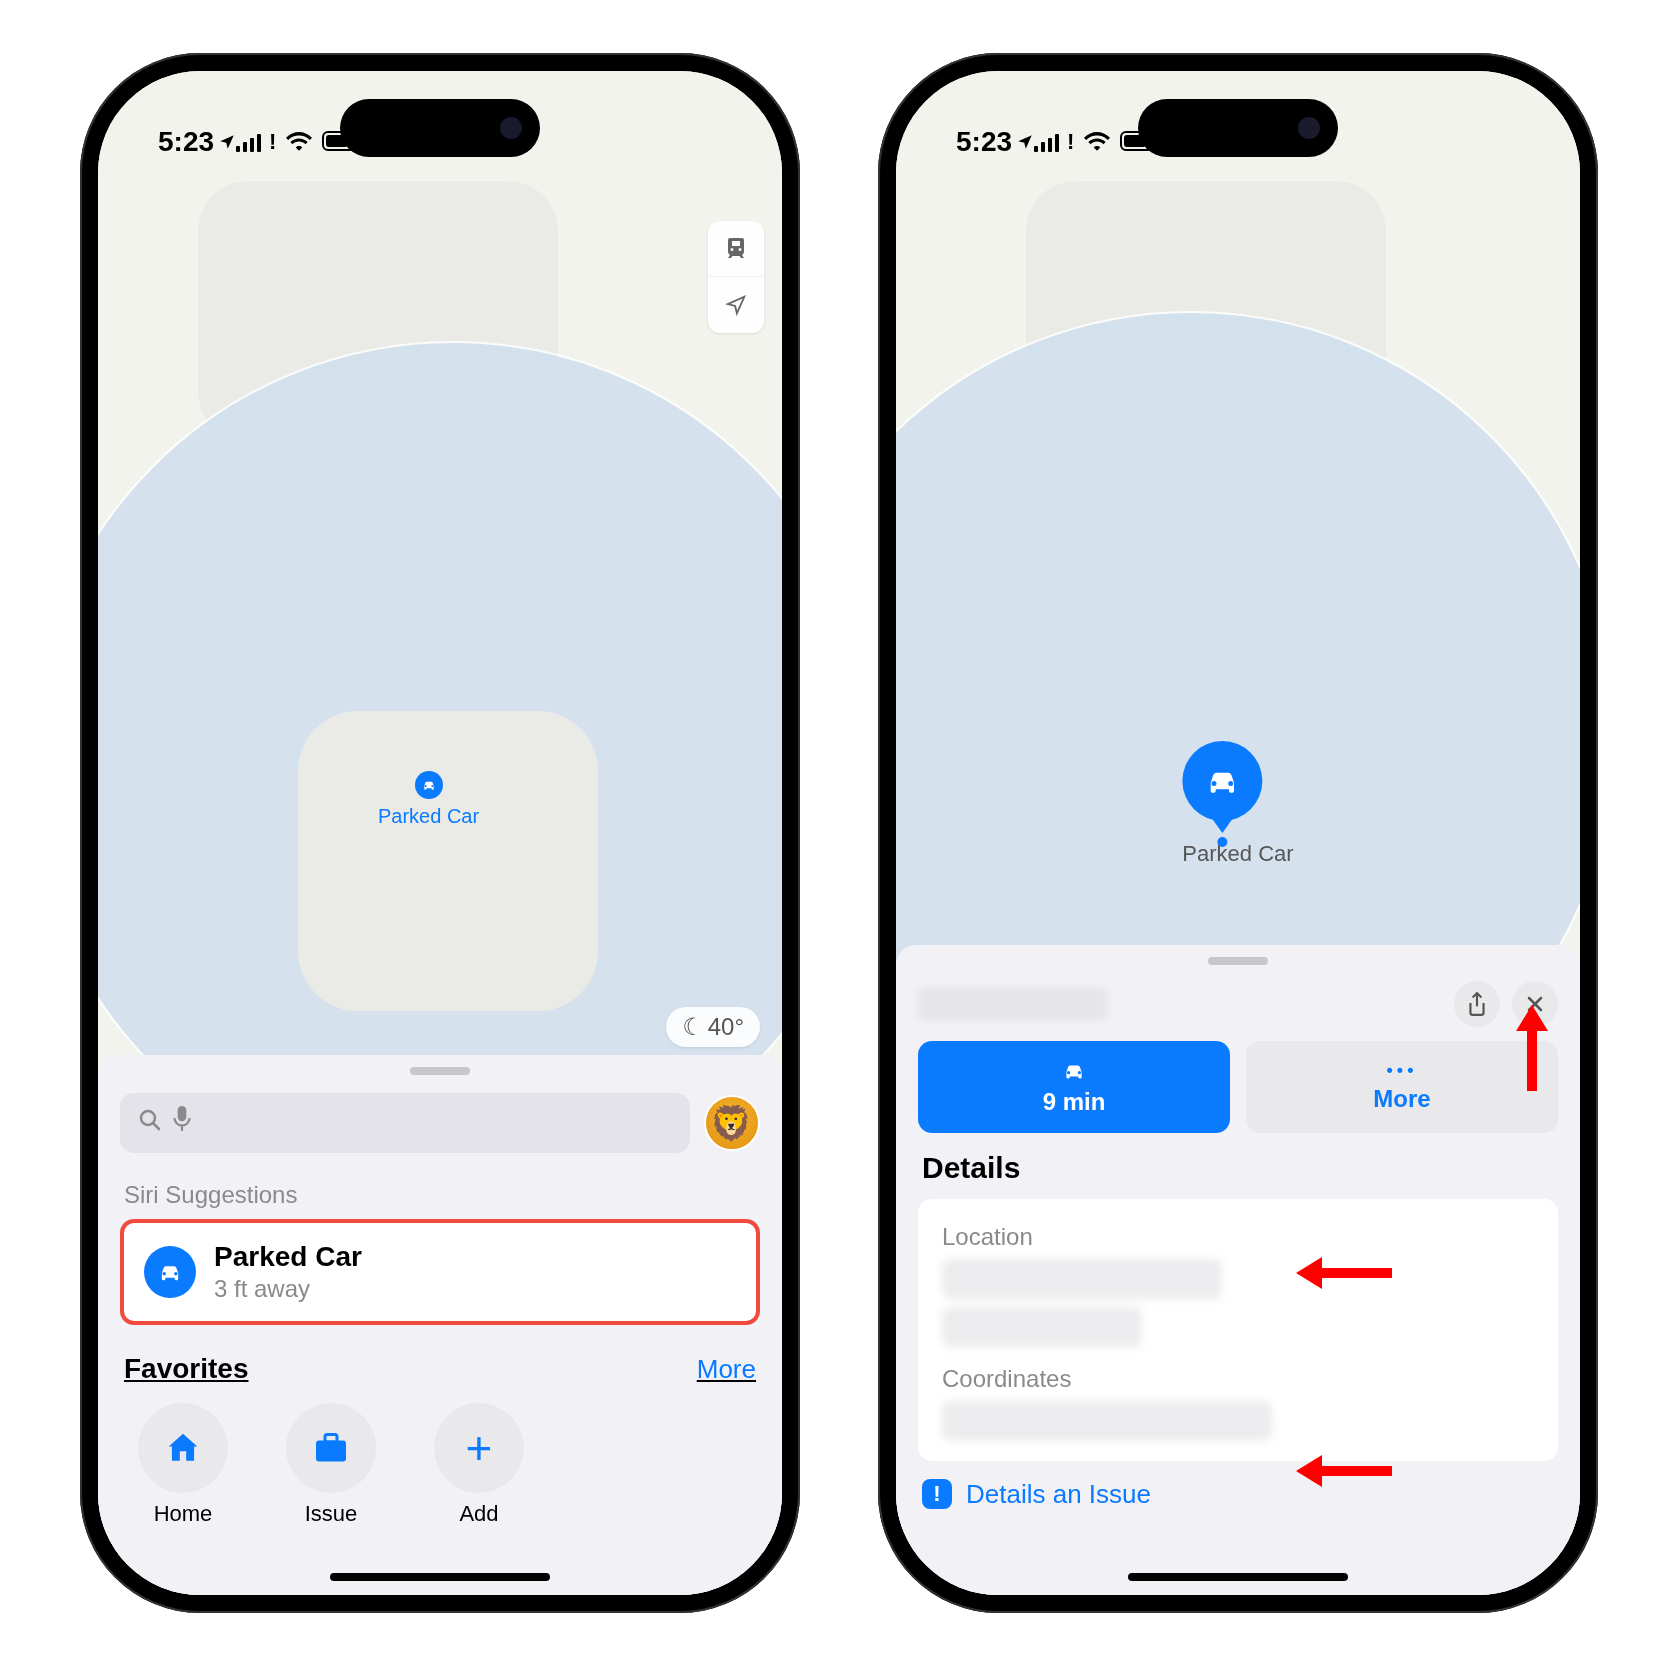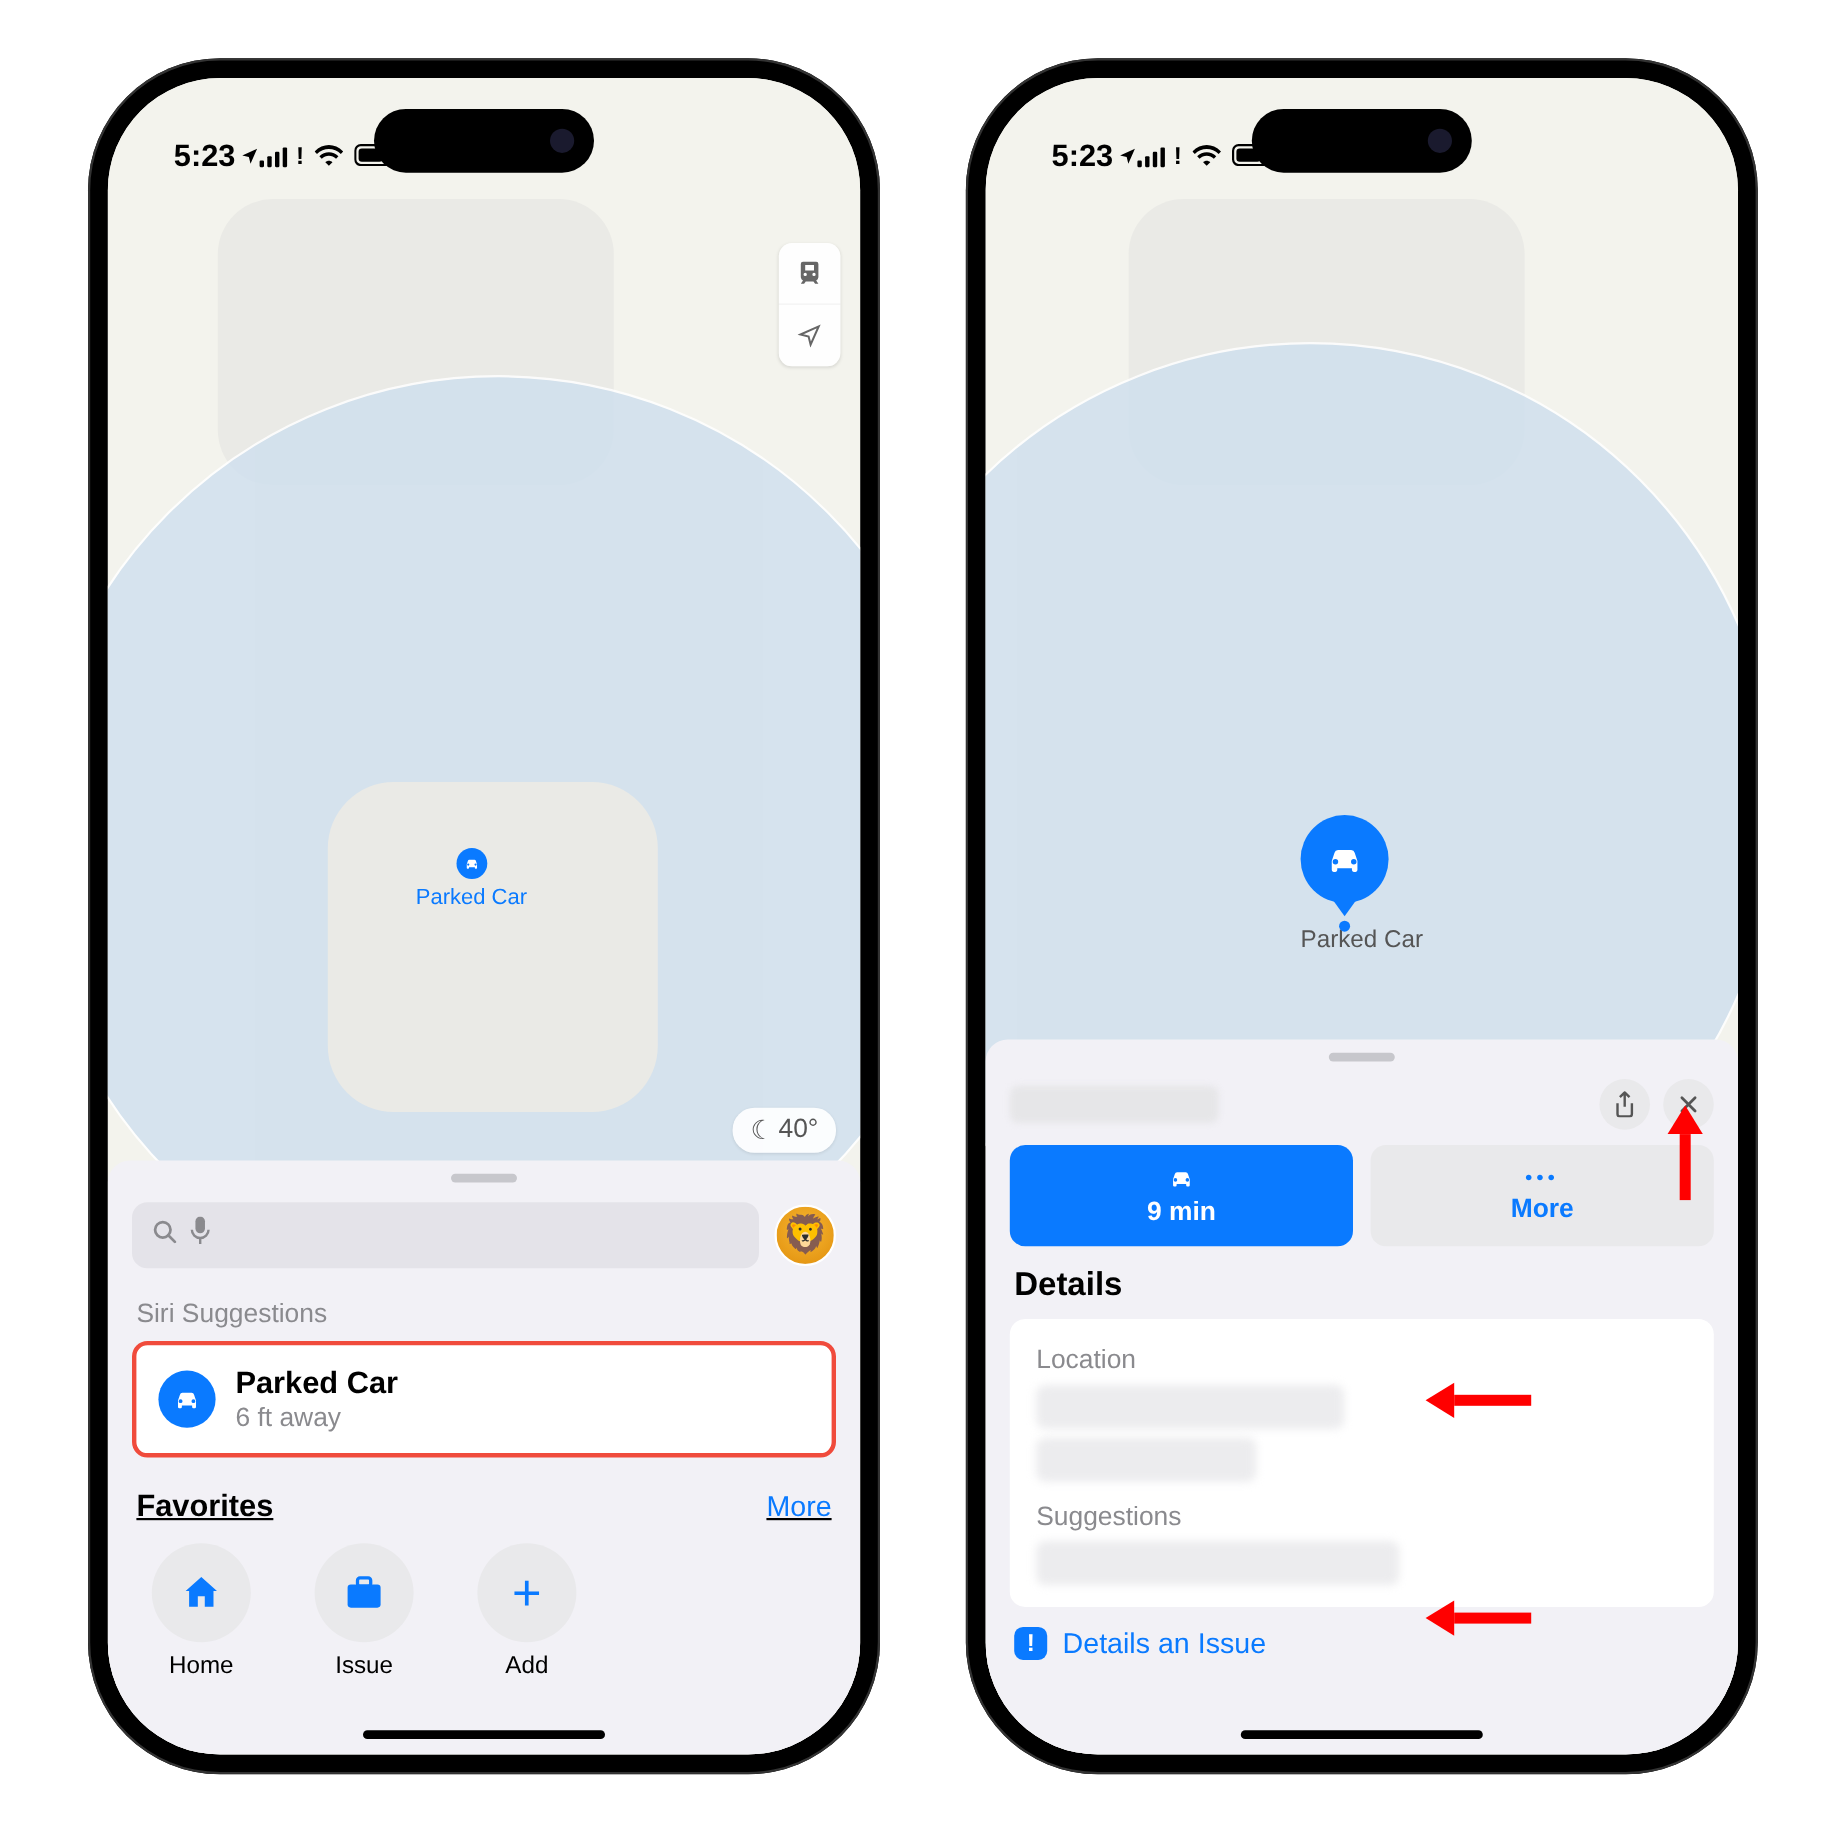--- a/index.html
+++ b/index.html
@@ -514,21 +514,21 @@
       <div class="section-label">Siri Suggestions</div>
 
       <div class="siri-card">
         <div class="siri-icon">
           <svg width="28" height="28" viewBox="0 0 24 24">
                 <path fill="#fff" d="M5 13l1.5-4.5A2 2 0 018.4 7h7.2a2 2 0 011.9 1.5L19 13v5a1 1 0 01-1 1h-1a1 1 0 01-1-1v-1H8v1a1 1 0 01-1 1H6a1 1 0 01-1-1v-5zm2 2a1.5 1.5 0 100-3 1.5 1.5 0 000 3zm10 0a1.5 1.5 0 100-3 1.5 1.5 0 000 3z"></path>
               </svg>
         </div>
         <div>
           <div class="siri-title">Parked Car</div>
-          <div class="siri-sub">6 ft away</div>
+          <div class="siri-sub">3 ft away</div>
         </div>
       </div>
 
       <div class="fav-header">
         <span>Favorites</span>
         <span class="fav-more">More</span>
       </div>
 
       <div class="fav-row">
         <div class="fav-item">
@@ -644,21 +644,21 @@
         </div>
       </div>
 
       <div class="details-title">Details</div>
 
       <div class="details-card">
         <div class="detail-label">Location</div>
         <div class="detail-redacted wide"></div>
         <div class="detail-redacted" style="width:200px"></div>
 
-        <div class="detail-label" style="margin-top:18px">Suggestions</div>
+        <div class="detail-label" style="margin-top:18px">Coordinates</div>
         <div class="detail-redacted wider"></div>
       </div>
 
       <div class="report-row">
         <div class="report-icon">!</div>
         <span>Details an Issue</span>
       </div>
 
       <div class="arrow up" style="top:60px; right:32px;">
         <div class="head-u"></div>

